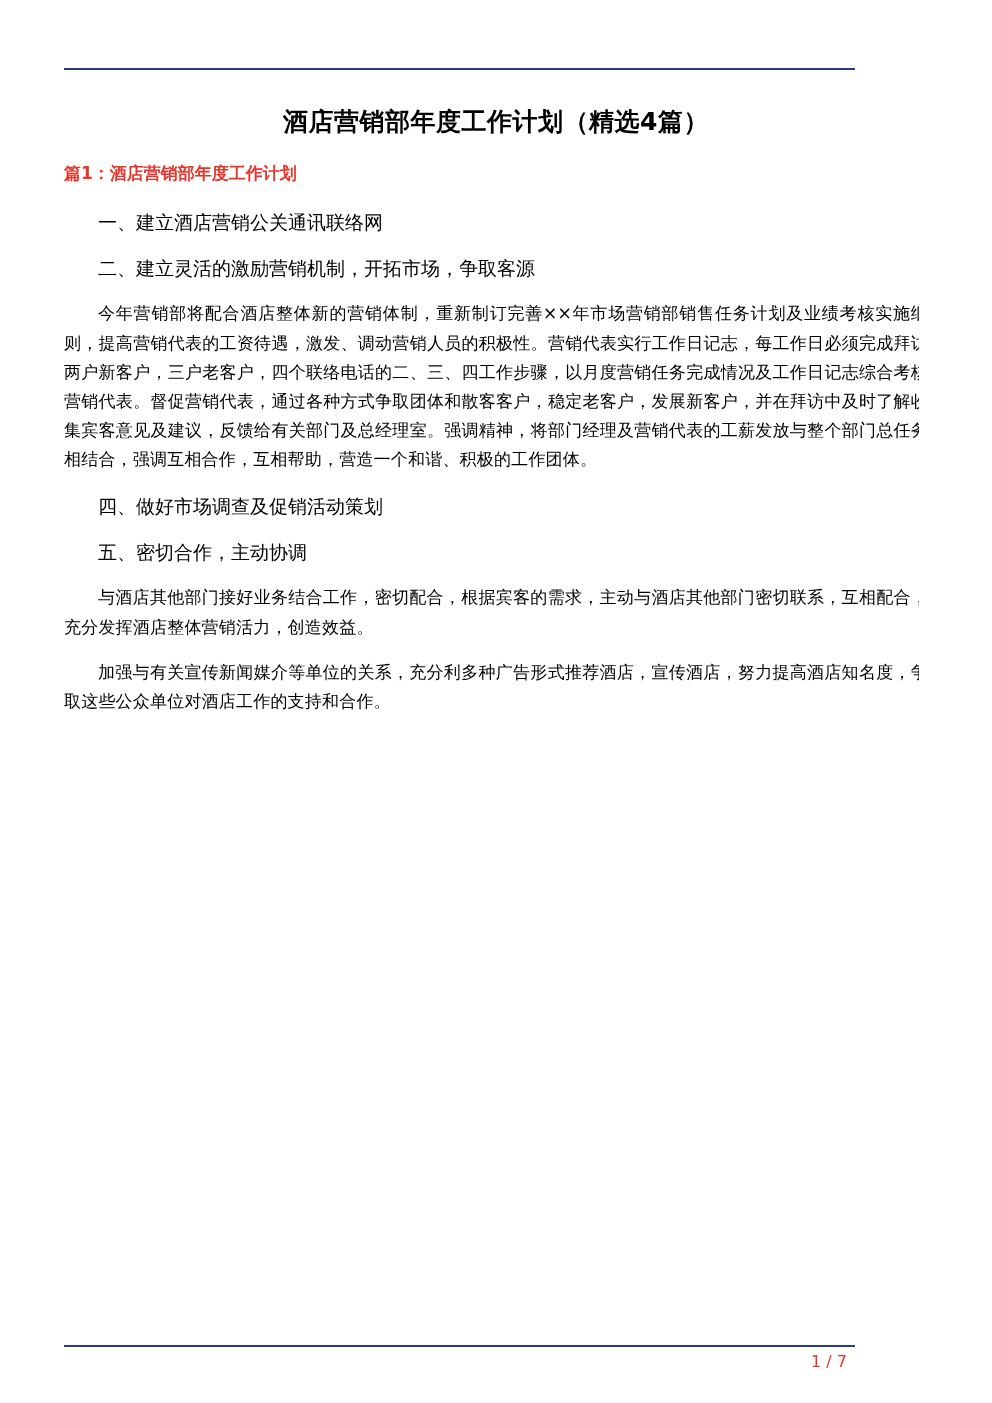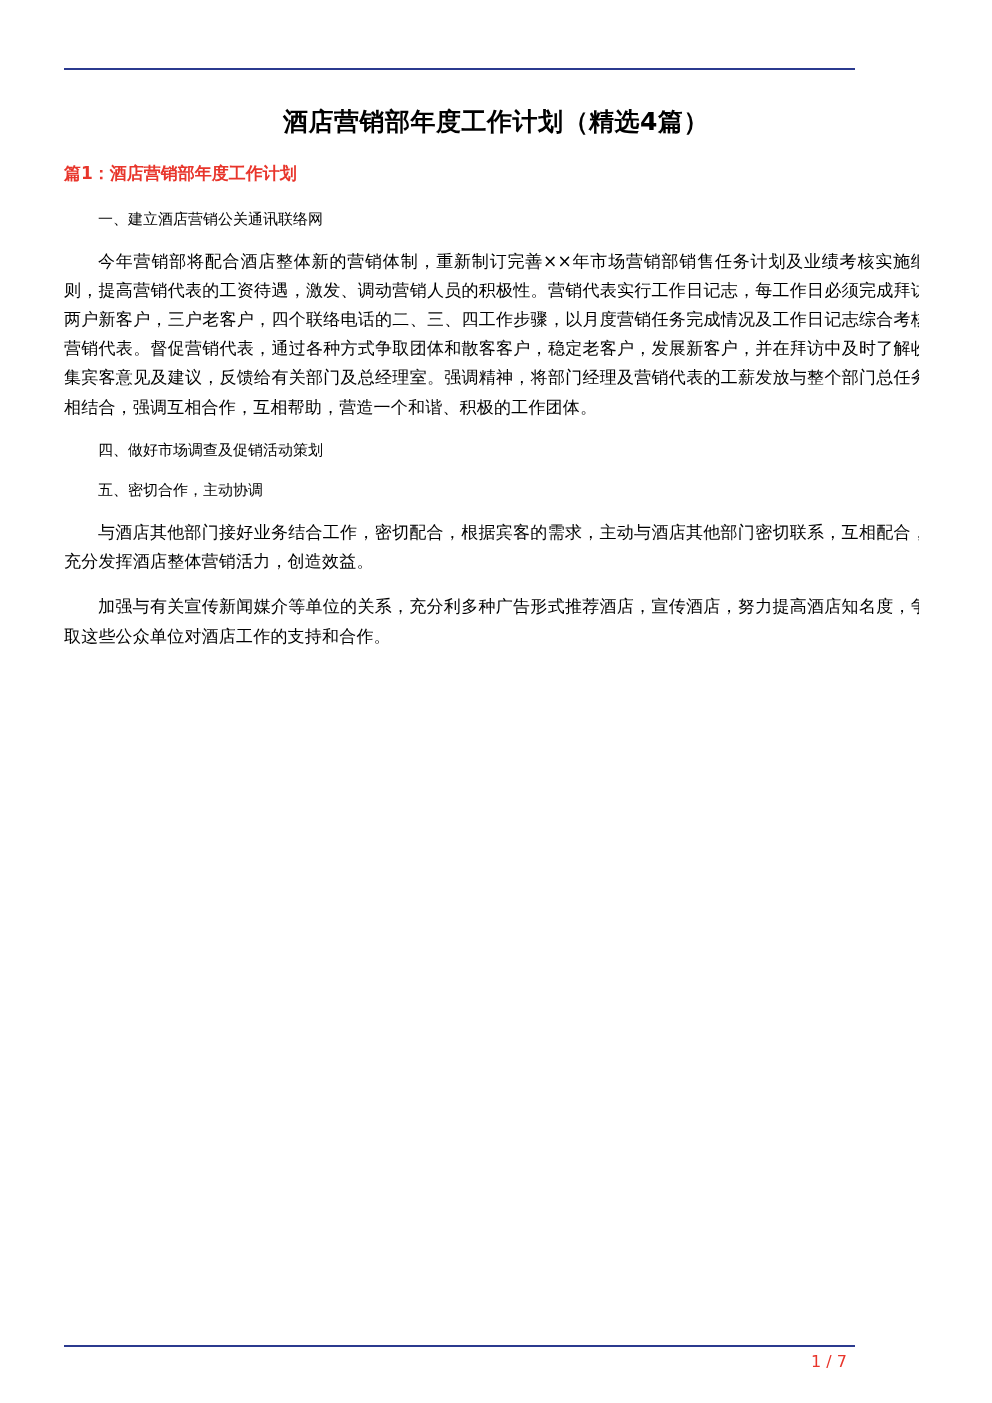--- a/index.html
+++ b/index.html
@@ -47,21 +47,21 @@
 
   .section-heading {
     color: #e8352b;
     font-size: 17px;
     font-weight: bold;
     margin: 0 0 20px 0;
     line-height: 1.5;
   }
 
   .sub-heading {
-    font-size: 15px;
+    font-size: 19px;
     margin: 0 0 16px 0;
     line-height: 1.6;
     text-indent: 34px;
   }
 
   p.body-text {
     font-size: 17px;
     line-height: 1.72;
     margin: 0 0 16px 0;
     text-align: justify;
@@ -82,20 +82,21 @@
 
 <div class="page">
   <div class="rule rule-top"></div>
 
   <div class="content">
     <h1 class="doc-title">酒店营销部年度工作计划（精选4篇）</h1>
     <h2 class="section-heading">篇1：酒店营销部年度工作计划</h2>
 
     <div class="sub-heading">一、建立酒店营销公关通讯联络网</div>
 
+    <div class="sub-heading">二、建立灵活的激励营销机制，开拓市场，争取客源</div>
     <p class="body-text">今年营销部将配合酒店整体新的营销体制，重新制订完善××年市场营销部销售任务计划及业绩考核实施细则，提高营销代表的工资待遇，激发、调动营销人员的积极性。营销代表实行工作日记志，每工作日必须完成拜访两户新客户，三户老客户，四个联络电话的二、三、四工作步骤，以月度营销任务完成情况及工作日记志综合考核营销代表。督促营销代表，通过各种方式争取团体和散客客户，稳定老客户，发展新客户，并在拜访中及时了解收集宾客意见及建议，反馈给有关部门及总经理室。强调精神，将部门经理及营销代表的工薪发放与整个部门总任务相结合，强调互相合作，互相帮助，营造一个和谐、积极的工作团体。</p>
 
 
     <div class="sub-heading">四、做好市场调查及促销活动策划</div>
 
     <div class="sub-heading">五、密切合作，主动协调</div>
     <p class="body-text">与酒店其他部门接好业务结合工作，密切配合，根据宾客的需求，主动与酒店其他部门密切联系，互相配合，充分发挥酒店整体营销活力，创造效益。</p>
 
     <p class="body-text">加强与有关宣传新闻媒介等单位的关系，充分利多种广告形式推荐酒店，宣传酒店，努力提高酒店知名度，争取这些公众单位对酒店工作的支持和合作。</p>
   </div>

